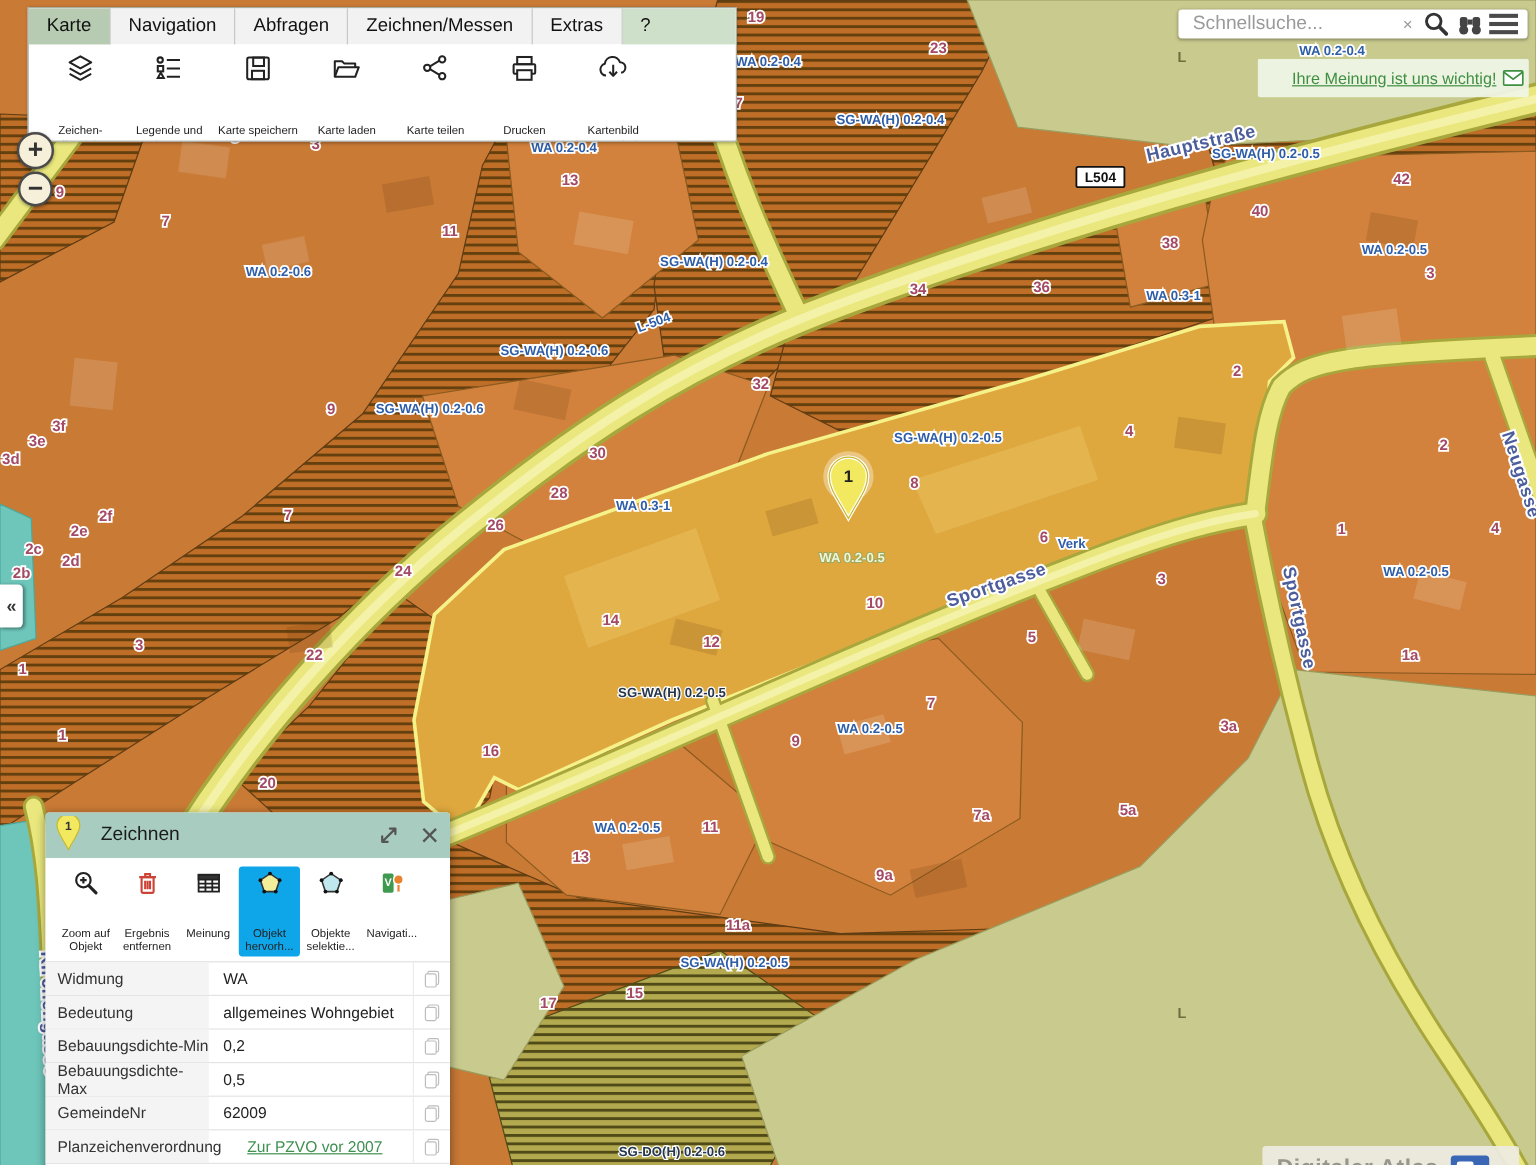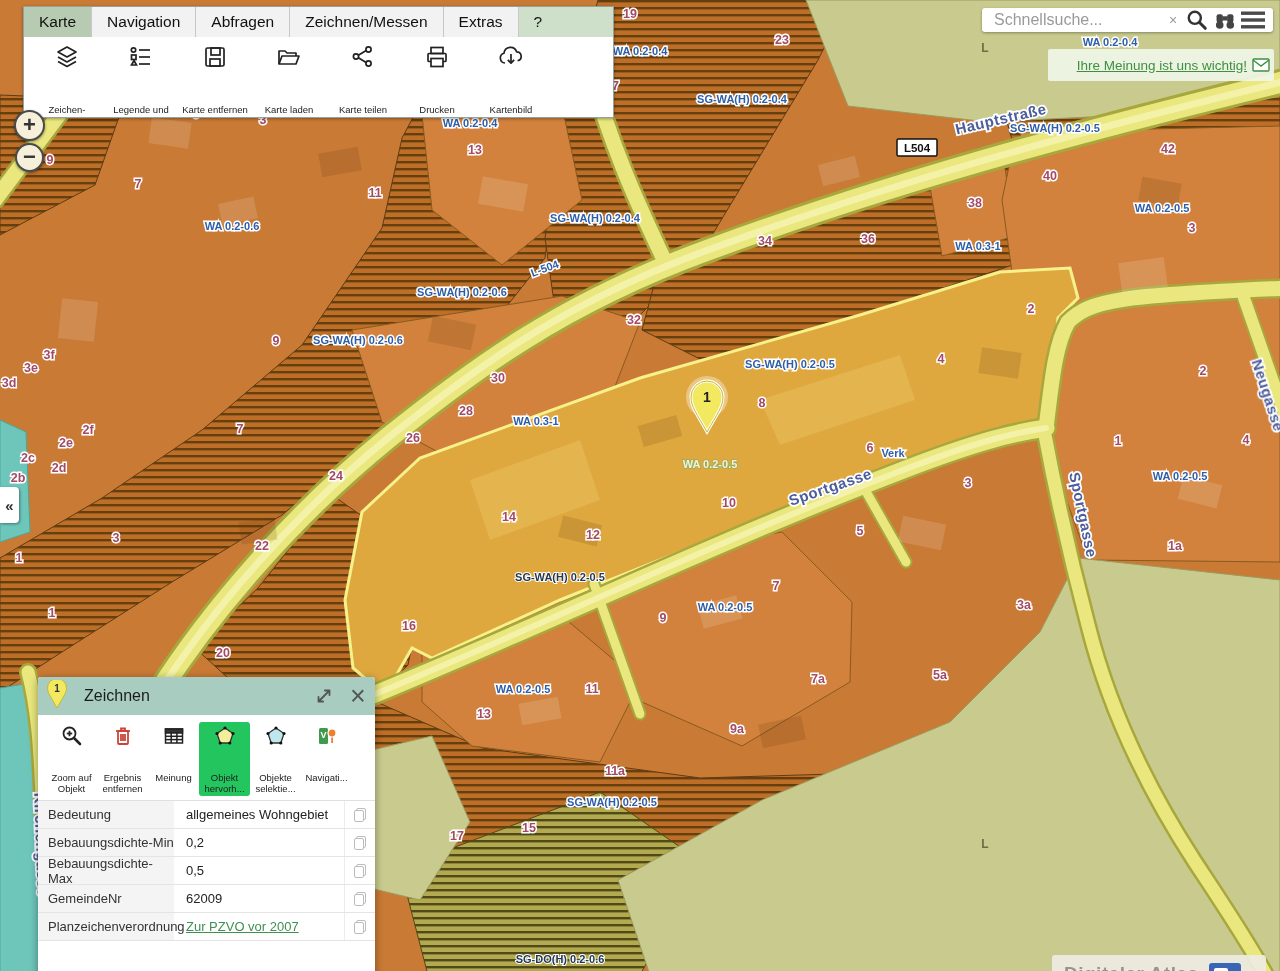--- a/index.html
+++ b/index.html
@@ -59,26 +59,26 @@
          box-shadow:0 2px 8px rgba(0,0,0,.4);border-radius:3px 3px 0 0;}
   .phead{position:relative;height:38px;background:#a8cdc0;border-radius:3px 3px 0 0;display:flex;align-items:center;}
   .ptitle{margin-left:46px;font-size:16px;color:#1c1c1c;}
   .pbadge{position:absolute;left:8px;top:3px;}
   .phbtn{width:34px;height:38px;display:flex;align-items:center;justify-content:center;cursor:pointer;color:#555;}
   .phead .spacer{flex:1;}
   .pclose{font-size:27px;line-height:27px;color:#555;font-weight:400;}
   .ptools{display:flex;align-items:flex-start;padding:7px 4px 4px 8px;background:#fff;}
   .ptool{width:51px;display:flex;flex-direction:column;align-items:center;cursor:pointer;padding:2px 0;border-radius:3px;}
   .ptool .plabel{font-size:9.5px;line-height:11px;text-align:center;color:#222;margin-top:20px;}
-  .ptool.selected{background:#22c55e;}
+  .ptool.selected{background:#0ea5e9;}
   .ptable{border-top:1px solid #e0e0e0;}
   .prow{display:flex;align-items:stretch;height:27px;border-bottom:1px solid #e4e4e4;font-size:13px;}
   .plab{width:136px;background:#f4f4f4;color:#333;display:flex;align-items:center;padding-left:10px;box-sizing:border-box;}
   .pval{flex:1;display:flex;align-items:center;padding-left:12px;color:#222;border-right:1px solid #ececec;}
-  .pval a{color:#3f9050;text-decoration:underline;font-size:13px;}
+  .pval a{color:#3f9050;text-decoration:underline;font-size:13px;margin-left:20px;}
   .pcopy{width:30px;display:flex;align-items:center;justify-content:center;cursor:pointer;}
   .copy{position:relative;width:12px;height:14px;}
   .copy::before,.copy::after{content:"";position:absolute;width:8px;height:10px;border:1.5px solid #bdbdbd;border-radius:2px;background:#fff;}
   .copy::before{top:0;right:0;}
   .copy::after{bottom:0;left:0;}
 
   
   .watermark{position:absolute;left:1052px;top:955px;width:214px;height:40px;background:rgba(238,236,226,.92);
              border-radius:3px;display:flex;align-items:flex-start;padding:8px 8px 0 12px;box-sizing:border-box;}
   .watermark .wtext{font-size:19px;font-weight:bold;color:#97958c;letter-spacing:.5px;white-space:nowrap;}
@@ -341,21 +341,21 @@
         <span class="tlabel">Legende und Themen</span>
       </div>
       <div class="tb">
         <span class="ticon">
           <svg width="26" height="26" viewBox="0 0 26 26" fill="none" stroke="#222" stroke-width="1.7">
             <rect x="4" y="4" width="18" height="18" rx="1.5"></rect>
               <rect x="9" y="4" width="9" height="7"></rect>
               <rect x="8" y="15" width="10" height="7"></rect>
           </svg>
         </span>
-        <span class="tlabel">Karte entfernen</span>
+        <span class="tlabel">Karte speichern</span>
       </div>
       <div class="tb">
         <span class="ticon">
           <svg width="26" height="26" viewBox="0 0 26 26" fill="none" stroke="#222" stroke-width="1.7" stroke-linejoin="round">
             <path d="M3,20 V7 h6 l2,2 h9 v3"></path>
               <path d="M3,20 l3,-8 h17 l-3,8 z"></path>
           </svg>
         </span>
         <span class="tlabel">Karte laden</span>
       </div>
@@ -529,20 +529,27 @@
             <rect x="16.2" y="12" width="1.8" height="7" fill="#e8822e"></rect>
             <circle cx="17" cy="9" r="4" fill="#e8822e" stroke="#fff" stroke-width="1.2"></circle>
           </svg>
         </span>
         <span class="plabel">Navigati...</span>
       </div>
     </div>
 
     <div class="ptable">
       <div class="prow">
+        <span class="plab">Widmung</span>
+        <span class="pval">WA</span>
+        <span class="pcopy">
+            <span class="copy"></span>
+          </span>
+      </div>
+      <div class="prow">
         <span class="plab">Bedeutung</span>
         <span class="pval">allgemeines Wohngebiet</span>
         <span class="pcopy">
             <span class="copy"></span>
           </span>
       </div>
       <div class="prow">
         <span class="plab">Bebauungsdichte-Min</span>
         <span class="pval">0,2</span>
         <span class="pcopy">

